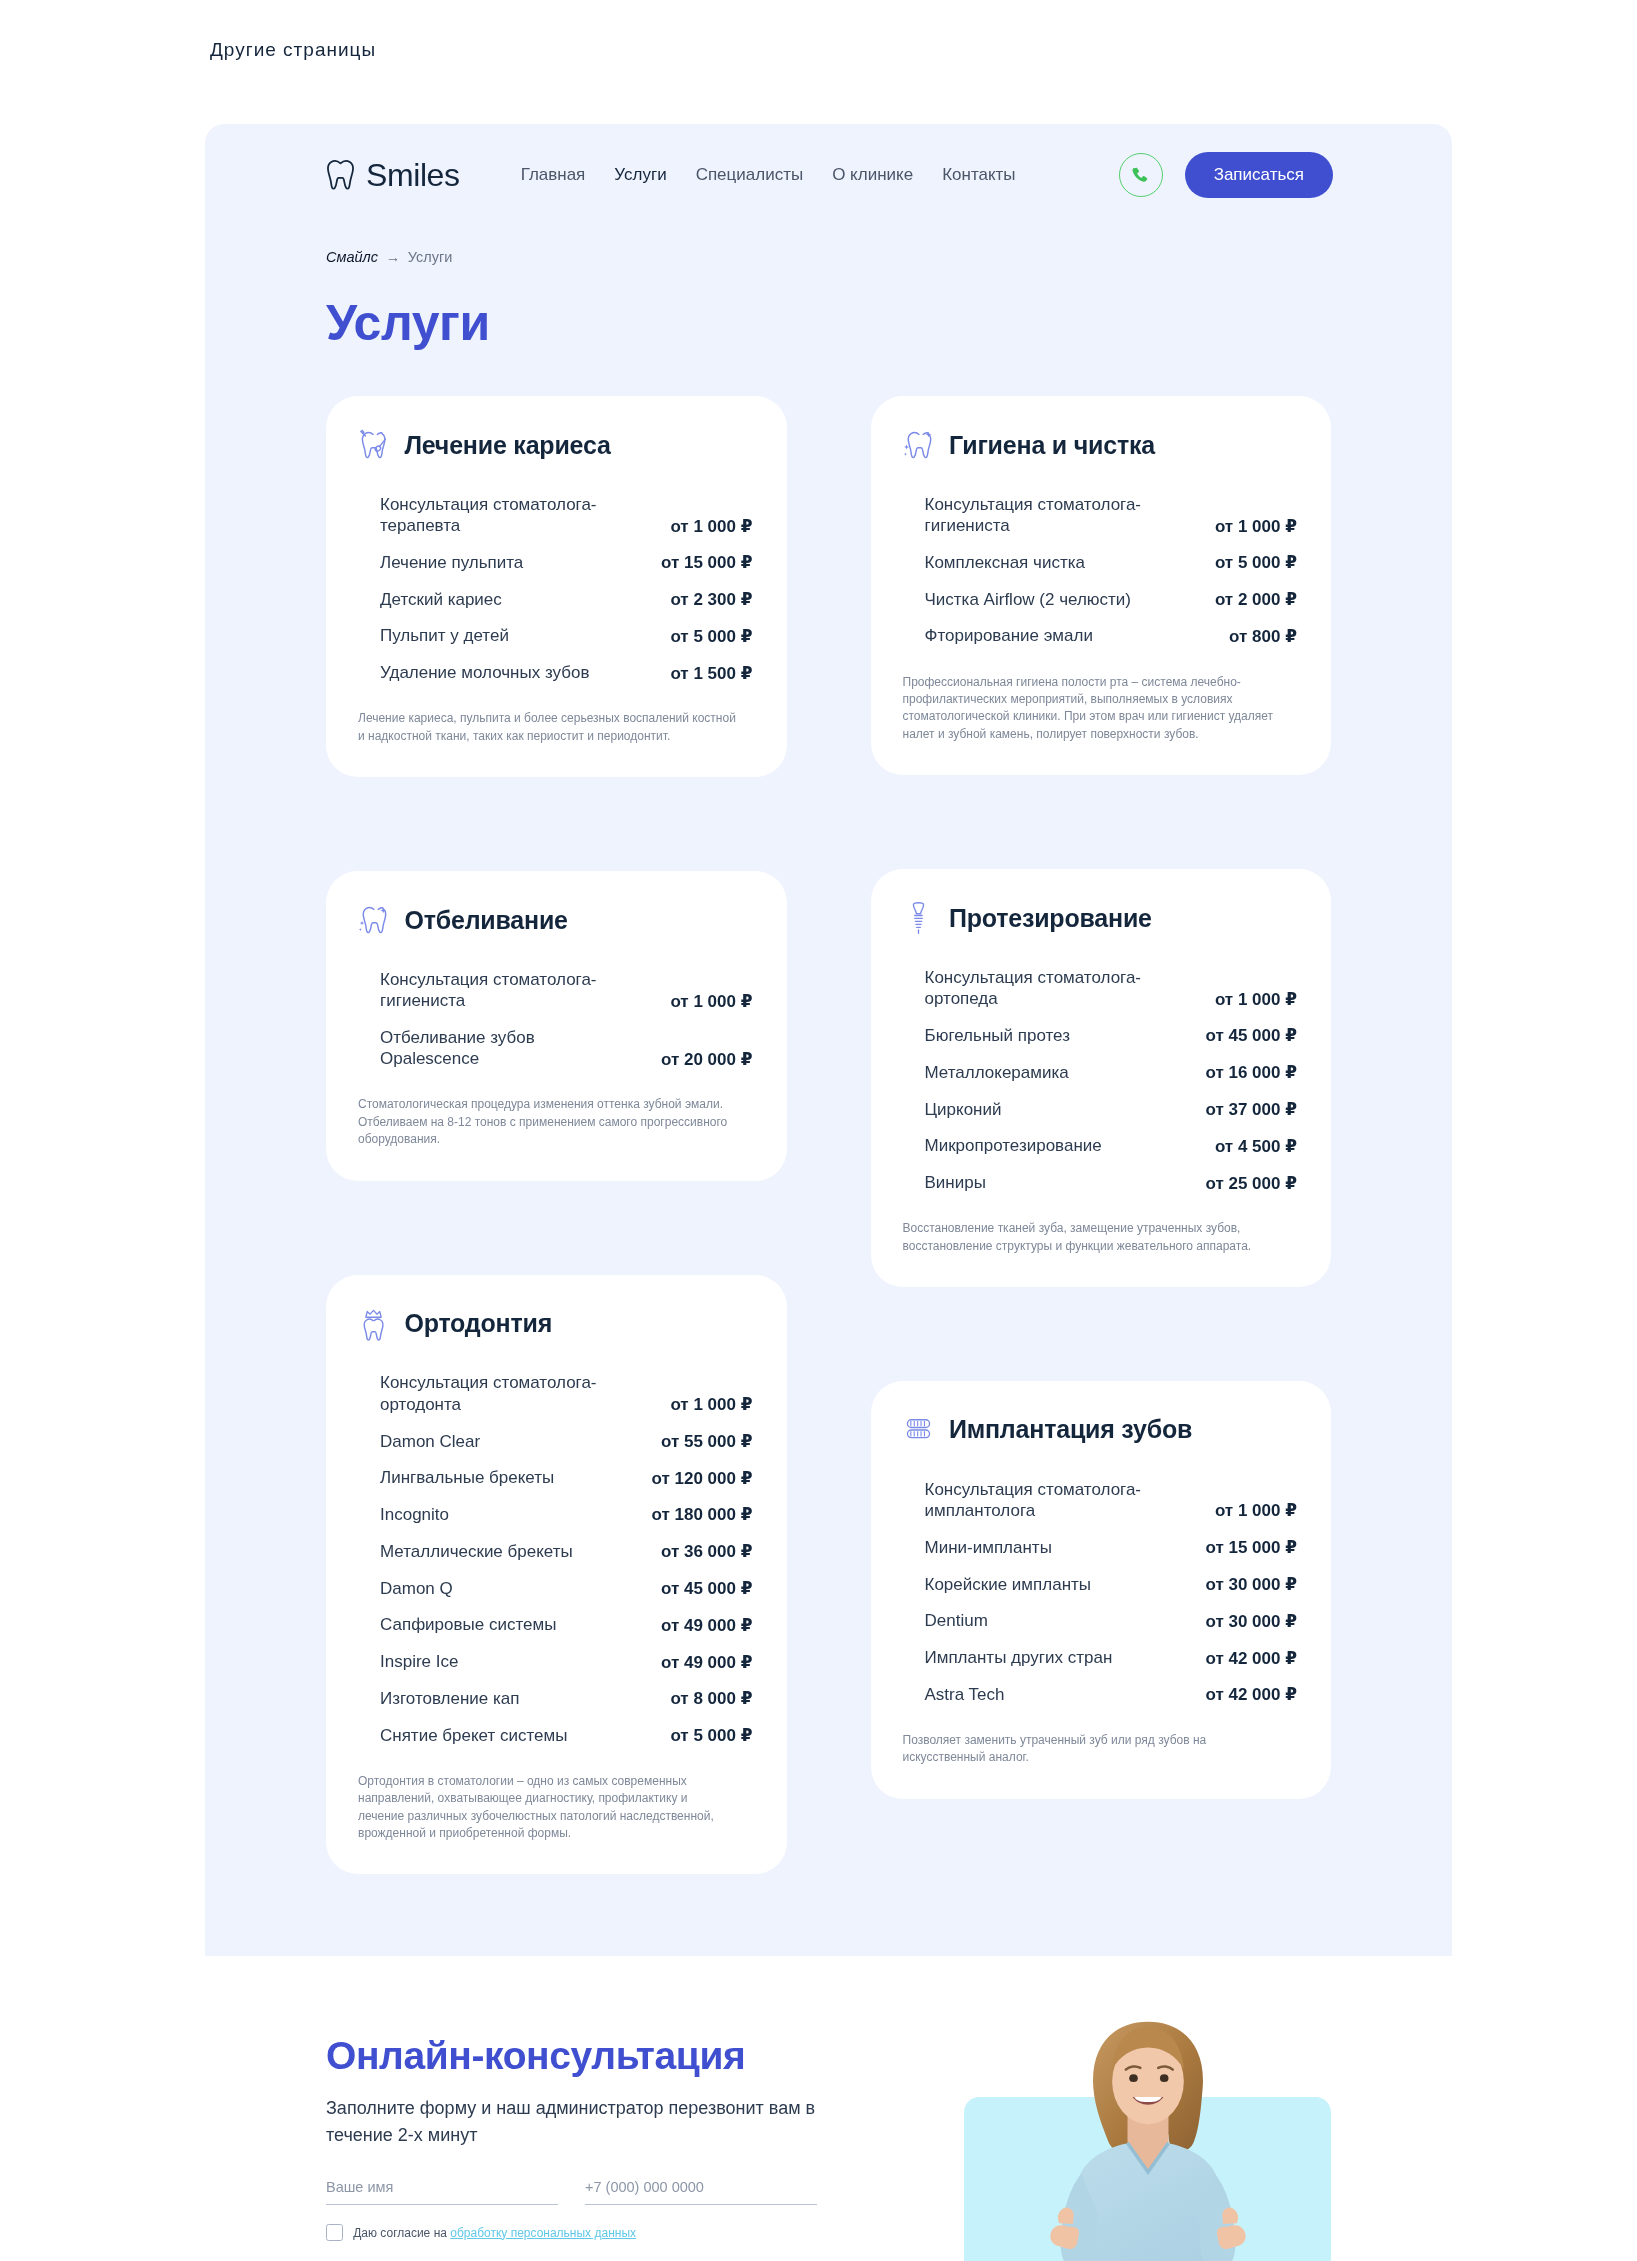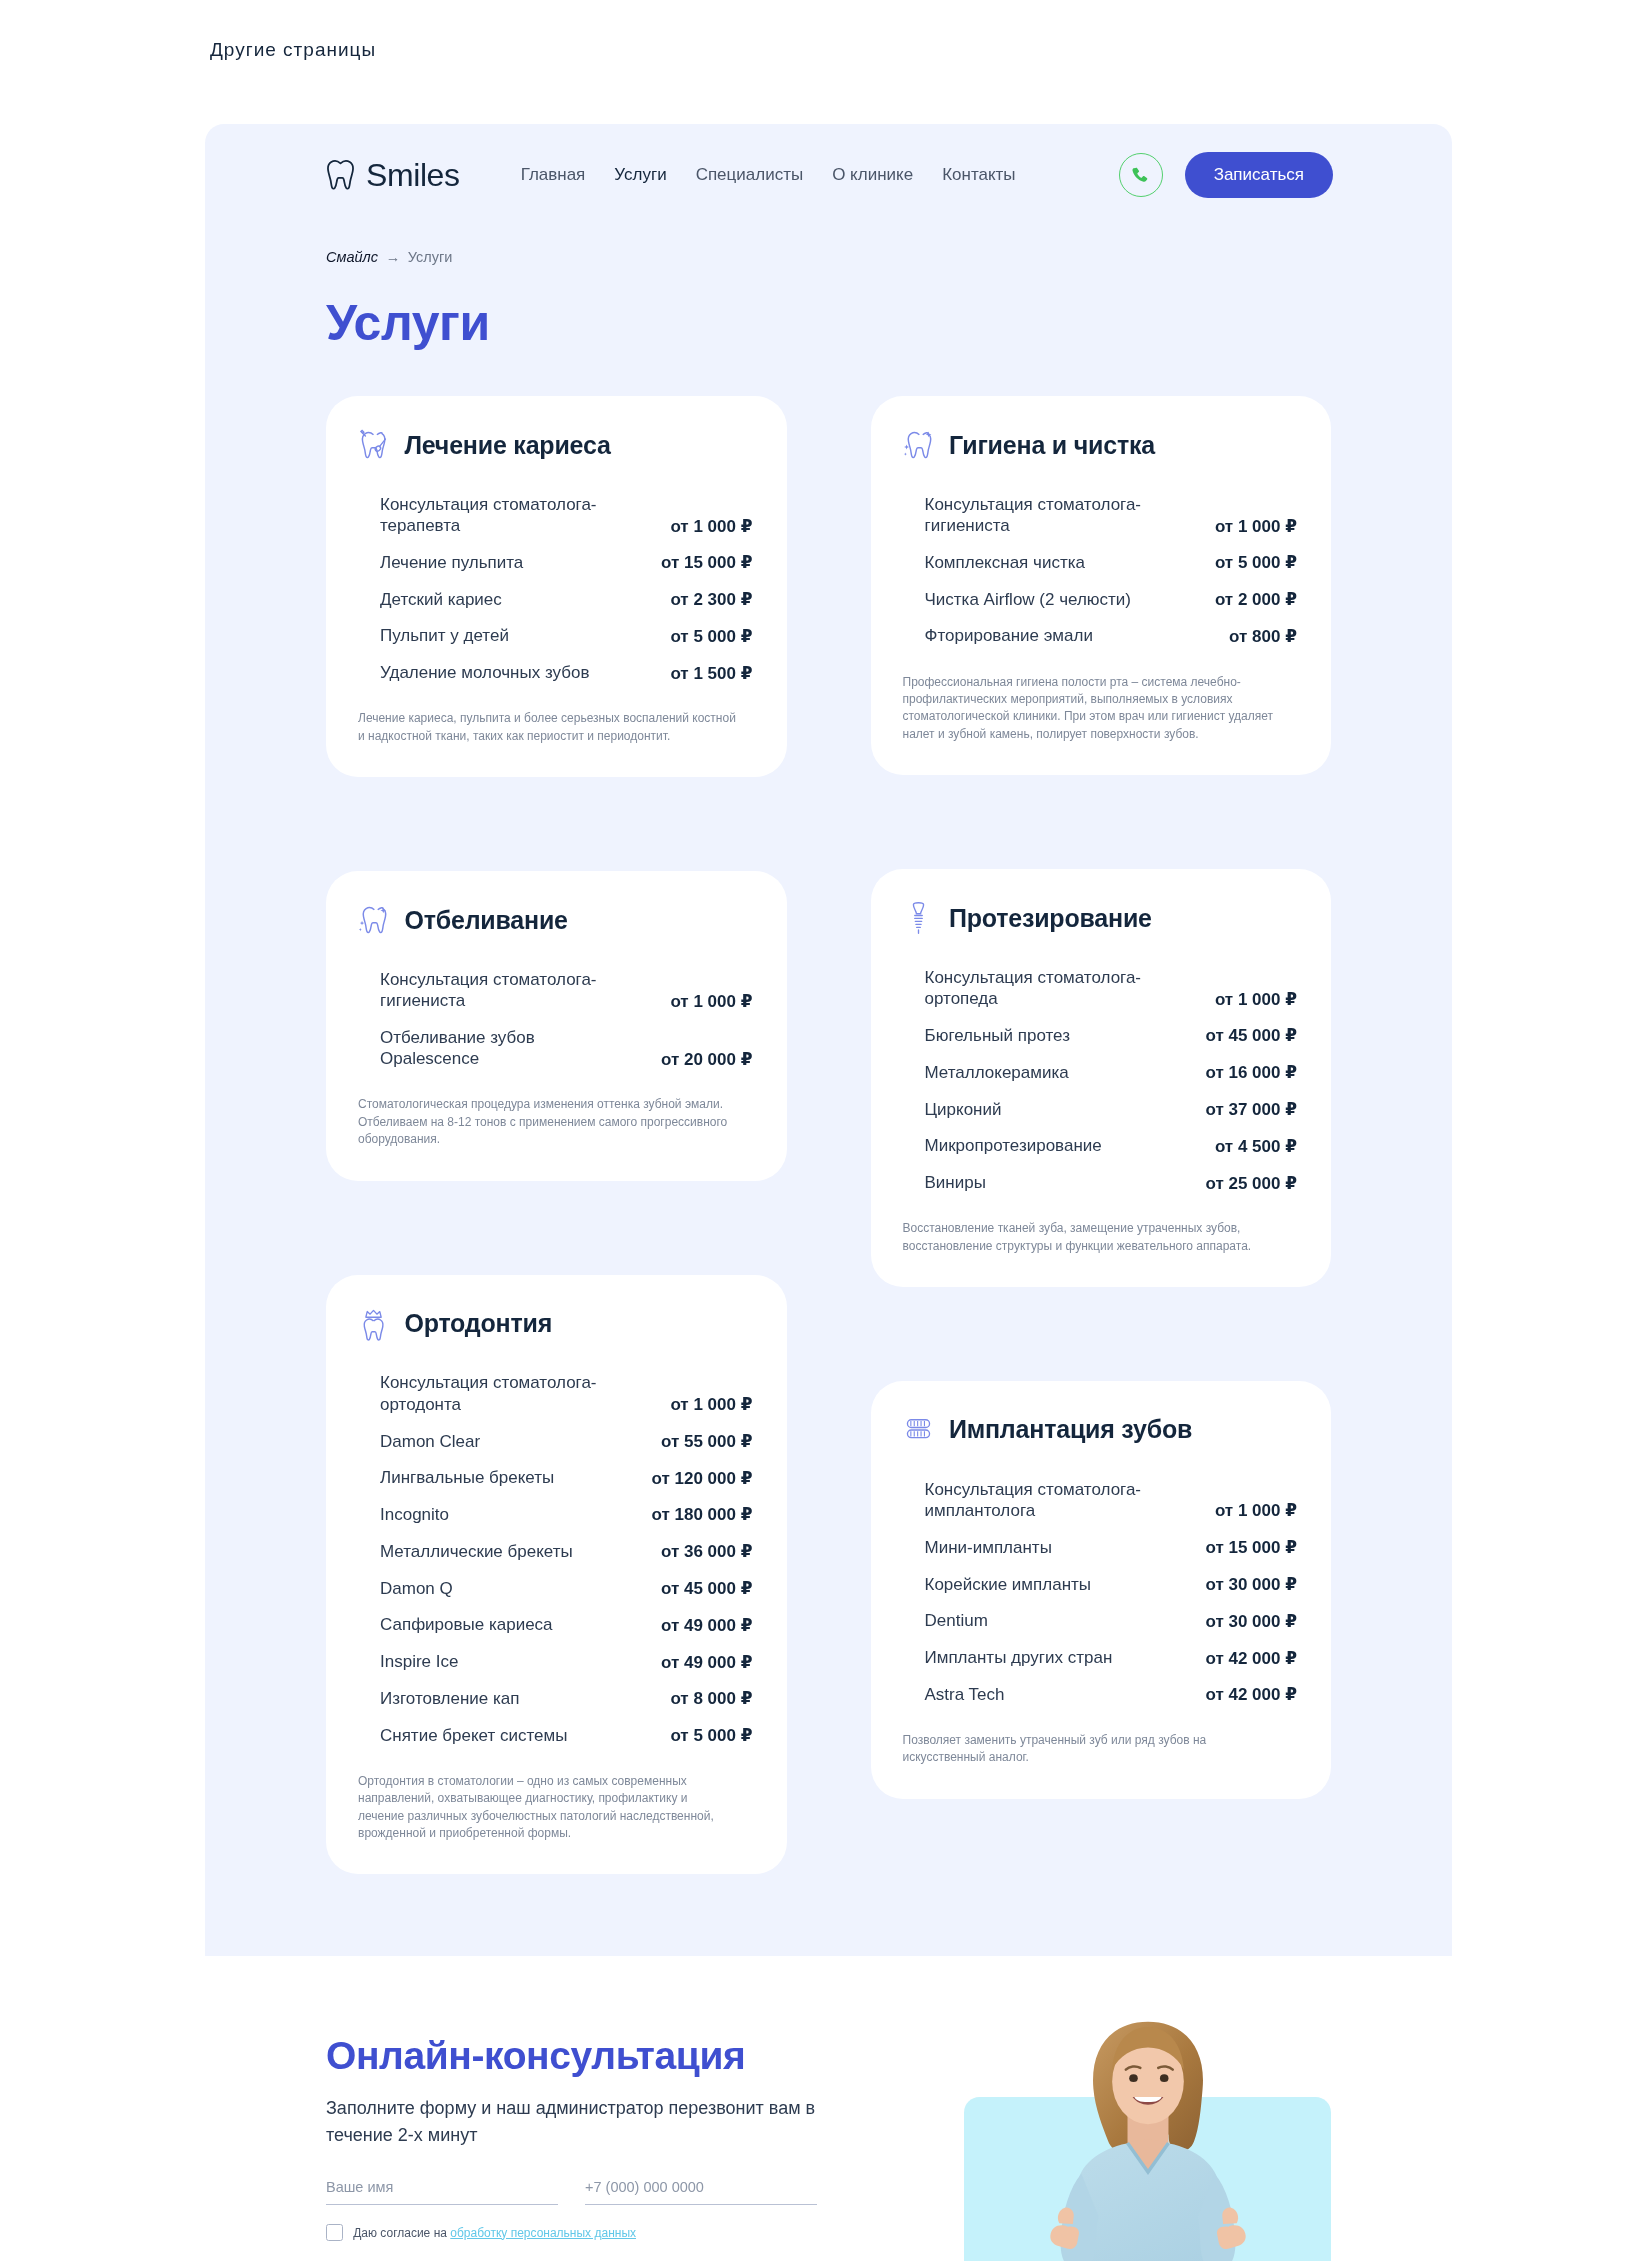--- a/index.html
+++ b/index.html
@@ -372,21 +372,21 @@
               </div>
               <div class="row">
                 <span class="row-name">Металлические брекеты</span>
                 <span class="row-price">от 36 000 ₽</span>
               </div>
               <div class="row">
                 <span class="row-name">Damon Q</span>
                 <span class="row-price">от 45 000 ₽</span>
               </div>
               <div class="row">
-                <span class="row-name">Сапфировые кариеса</span>
+                <span class="row-name">Сапфировые системы</span>
                 <span class="row-price">от 49 000 ₽</span>
               </div>
               <div class="row">
                 <span class="row-name">Inspire Ice</span>
                 <span class="row-price">от 49 000 ₽</span>
               </div>
               <div class="row">
                 <span class="row-name">Изготовление кап</span>
                 <span class="row-price">от 8 000 ₽</span>
               </div>

